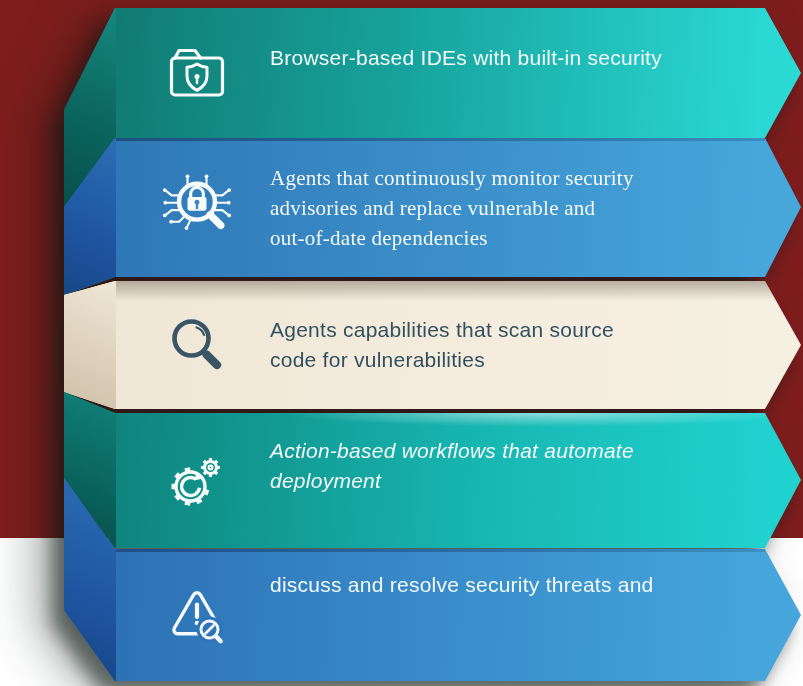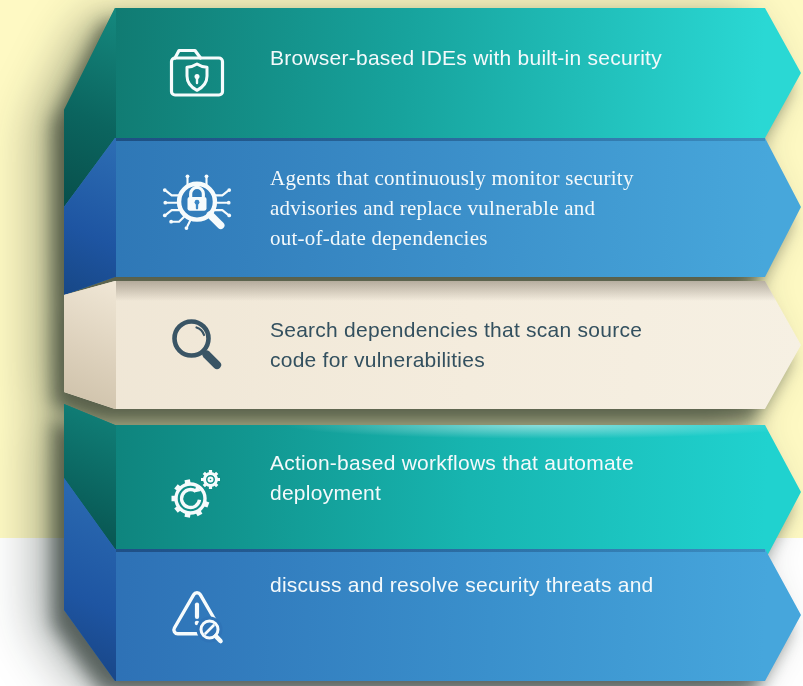--- a/index.html
+++ b/index.html
@@ -1,17 +1,17 @@
 <!DOCTYPE html>
 <html><head>
 <meta charset="utf-8">
 <style>
   html,body{margin:0;padding:0;background:#ffffff;}
   body{width:803px;height:686px;overflow:hidden;font-family:"Liberation Sans",sans-serif;}
-  .stage{position:relative;width:803px;height:538px;background:#fef9c3;}
+  .stage{position:relative;width:803px;height:538px;background:#7f1d1d;}
   .stack{position:absolute;inset:0;
     filter:drop-shadow(-12px 14px 9px rgba(10,24,19,.55)) drop-shadow(-24px 6px 22px rgba(10,24,19,.32));}
   .row{position:absolute;left:64px;width:737px;}
   .fold{position:absolute;left:0;top:0;bottom:0;width:52px;}
   .icon{position:absolute;width:76px;height:76px;left:95px;display:flex;align-items:center;justify-content:center;}
   .txt{position:absolute;left:206px;}
   .ln{font-size:21px;line-height:30px;letter-spacing:.25px;white-space:nowrap;color:#f4f9fb;font-weight:400;}
 
   
   .r1{top:8px;height:199px;
@@ -36,23 +36,23 @@
       background:linear-gradient(92deg,#efe6d5 0%,#f4ecdd 55%,#f6f0e3 100%);
       clip-path:polygon(0 14px,51px 0,701px 0,737px 64px,701px 128px,51px 128px,0 111px);}
   .r3 .fold{background:linear-gradient(205deg,#f0e7d6 0%,#ddd1bc 55%,#cdc0a8 100%);}
   .r3::before{content:"";position:absolute;left:51px;width:686px;top:0;height:20px;
       background:linear-gradient(180deg,rgba(96,86,72,.42),rgba(96,86,72,0));}
   .r3 .icon{top:26px;}
   .r3 .txt{top:34px;}
   .r3 .ln{color:#33505f;}
 
   
-  .r4{top:404px;height:156px;
+  .r4{top:392px;height:156px;
       background:linear-gradient(92deg,#0e817a 4%,#17b5b0 55%,#20d2cf 95%);
-      clip-path:polygon(0 0,51px 21px,701px 21px,737px 88px,701px 156px,51px 156px,0 86px);}
+      clip-path:polygon(0 0,51px 21px,701px 21px,737px 88px,701px 156px,51px 156px,0 86px);font-style:italic;}
   .r4 .fold{background:linear-gradient(205deg,#11837b 0%,#0a625d 60%,#074b47 100%);}
   .r4::before{content:"";position:absolute;left:120px;width:600px;top:21px;height:16px;
       background:radial-gradient(60% 120% at 60% 0%,rgba(255,255,255,.50),rgba(255,255,255,0) 72%);}
   .r4 .icon{top:50px;}
   .r4 .txt{top:44px;}
 
   
   .r5{top:478px;height:203px;
       background:linear-gradient(92deg,#2d6fb4 4%,#3a90cc 58%,#46a6dc 95%);
       clip-path:polygon(0 0,51px 71px,701px 71px,737px 137px,701px 203px,51px 203px,0 132px);}
@@ -134,21 +134,21 @@
     <div class="row r3">
       <div class="fold"></div>
       <div class="icon">
         <svg viewBox="0 0 64 64" width="64" height="64" aria-hidden="true">
           <circle cx="26.5" cy="25.5" r="17" fill="none" stroke="#3a5565" stroke-width="4.6"></circle>
           <path d="M31.5 14.5 A11.5 11.5 0 0 1 39 22" fill="none" stroke="#3a5565" stroke-width="2.2" stroke-linecap="round"></path>
           <path d="M41.5 41.5 L52 52" stroke="#3a5565" stroke-width="8.2" stroke-linecap="round"></path>
         </svg>
       </div>
       <div class="txt">
-        <div class="ln">Search dependencies that scan source</div>
+        <div class="ln">Agents capabilities that scan source</div>
         <div class="ln">code for vulnerabilities</div>
       </div>
     </div>
 
     <div class="row r4">
       <div class="fold"></div>
       <div class="icon">
         <svg viewBox="0 0 64 64" width="64" height="64" aria-hidden="true">
           <g stroke="#f6fbfc" stroke-width="5.5" stroke-linecap="butt">
             <path d="M23.2 25.2 L22.2 19.8"></path>

